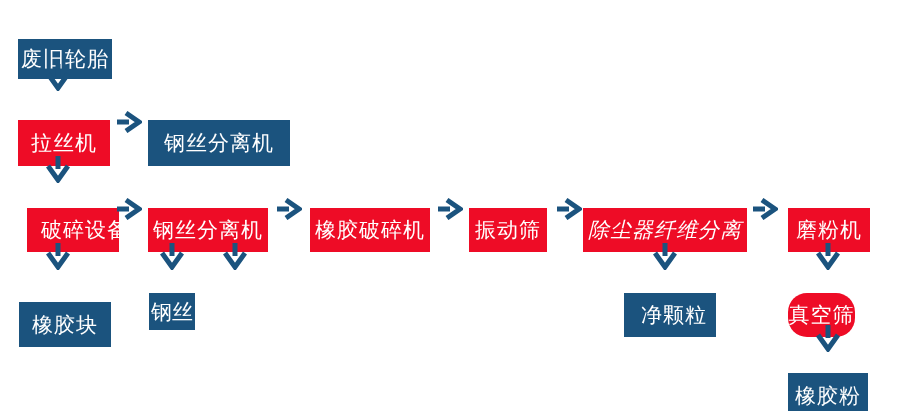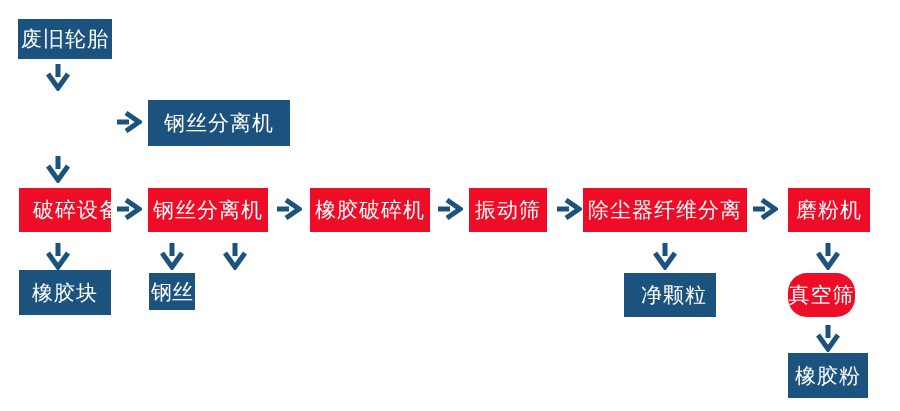--- a/index.html
+++ b/index.html
@@ -18,37 +18,38 @@
     overflow:hidden;
   }
   .node{
     position:absolute;
     display:flex;align-items:center;justify-content:center;
     color:var(--text);
     font-size:21px;
     letter-spacing:1px;
     white-space:nowrap;
     box-sizing:border-box;
+    margin-top:20px;
   }
   .node.red{background:var(--process);}
   .node.blue{background:var(--material);}
   .arrow{position:absolute;line-height:0;}
   .arrow svg{display:block;}
 
   
   #n-waste-tire      {left:18px; top:19px;  width:94px;  height:40px;}
   #n-wire-drawing    {left:18px; top:100px; width:92px;  height:46px;}
   #n-extract-steel   {left:148px;top:100px; width:142px; height:46px;}
-  #n-crushing        {left:19px; top:188px; width:92px;  height:44px;padding-left:24px;}
+  #n-crushing        {left:27px; top:188px; width:92px;  height:44px;padding-left:24px;}
   #n-wire-separator  {left:148px;top:188px; width:120px; height:44px;}
   #n-rubber-crusher  {left:310px;top:188px; width:120px; height:44px;}
   #n-vibrating       {left:469px;top:188px; width:78px;  height:44px;}
-  #n-dust-fiber      {left:583px;top:188px; width:164px; height:44px;}
+  #n-dust-fiber      {left:583px;top:188px; width:164px; height:44px;font-style:italic;}
   #n-mill            {left:788px;top:188px; width:82px;  height:44px;}
-  #n-rubber-block    {left:19px; top:270px; width:92px;  height:45px;text-align:center;}
+  #n-rubber-block    {left:19px; top:282px; width:92px;  height:45px;text-align:center;}
   #n-steel-wire      {left:149px;top:273px; width:46px;  height:37px; letter-spacing:0;}
   #n-fuzzy-granules  {left:200px;top:273px; width:70px;  height:45px; letter-spacing:0;}
   #n-clean-granules  {left:624px;top:273px; width:92px;  height:44px;padding-left:8px;}
   #n-vacuum-screen   {left:788px;top:273px; width:67px;  height:44px;border-radius:19px;}
   #n-rubber-powder   {left:788px;top:353px; width:80px;  height:45px;}
 
   
   #a-d1{left:46px; top:63px;}
   #a-r1{left:116px;top:111px;}
   #a-d2{left:46px; top:155px;}
@@ -76,20 +77,21 @@
         <path d="M10,2 L23,11 L10,20" fill="none" stroke="var(--arrow)" stroke-width="5"></path>
       </g>
       <g id="g-arrow-down">
         <path d="M12,1 V14" fill="none" stroke="var(--arrow)" stroke-width="5"></path>
         <path d="M2,11 L12,25 L22,11" fill="none" stroke="var(--arrow)" stroke-width="5"></path>
       </g>
     </defs>
   </svg>
 
   <div class="node blue" id="n-waste-tire">废旧轮胎</div>
+  <div class="node red" id="n-wire-drawing">拉丝机</div>
   <div class="node blue" id="n-extract-steel">钢丝分离机</div>
   <div class="node red" id="n-crushing">破碎设备</div>
   <div class="node red" id="n-rubber-crusher">橡胶破碎机</div>
   <div class="node red" id="n-wire-separator">钢丝分离机</div>
   <div class="node red" id="n-vibrating">振动筛</div>
   <div class="node red" id="n-dust-fiber">除尘器纤维分离</div>
   <div class="node red" id="n-mill">磨粉机</div>
   <div class="node blue" id="n-rubber-block">橡胶块</div>
   <div class="node blue" id="n-steel-wire">钢丝</div>
   <div class="node blue" id="n-clean-granules">净颗粒</div>

